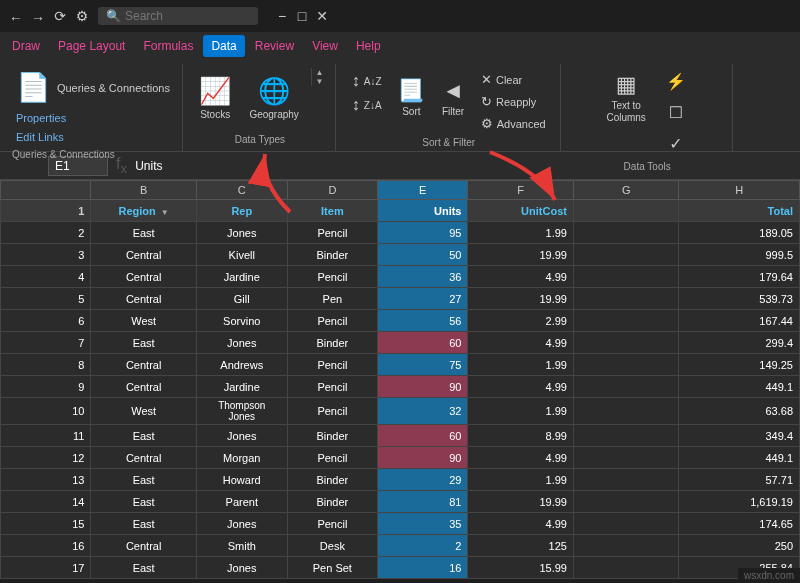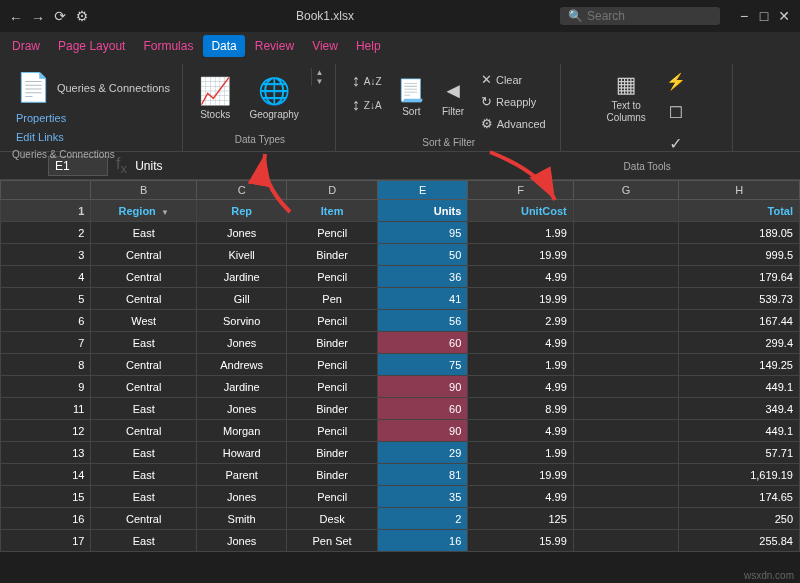--- a/index.html
+++ b/index.html
@@ -189,21 +189,20 @@
 </head>
 <body>
 
 <div class="title-bar">
   <div class="title-bar-controls">
     <div class="tb-btn">←</div>
     <div class="tb-btn">→</div>
     <div class="tb-btn">⟳</div>
     <div class="tb-btn">⚙</div>
   </div>
-  <div class="title-bar-title">Book1.xlsx</div>
   <div class="search-bar">
     <span>🔍</span>
     <input type="text" placeholder="Search" style="">
   </div>
   <div style="display:flex;gap:4px;margin-left:8px;">
     <div class="tb-btn">−</div>
     <div class="tb-btn">□</div>
     <div class="tb-btn">✕</div>
   </div>
 </div>
@@ -393,21 +392,21 @@
         <td class="col-e td-active">36</td>
         <td class="col-f">4.99</td>
         <td class="col-f"></td>
         <td class="col-g">179.64</td>
       </tr>
       <tr>
         <td class="row-num">5</td>
         <td class="col-b">Central</td>
         <td class="col-c">Gill</td>
         <td class="col-d">Pen</td>
-        <td class="col-e td-active">41</td>
+        <td class="col-e td-active">27</td>
         <td class="col-f">19.99</td>
         <td class="col-f"></td>
         <td class="col-g">539.73</td>
       </tr>
       <tr>
         <td class="row-num">6</td>
         <td class="col-b">West</td>
         <td class="col-c">Sorvino</td>
         <td class="col-d">Pencil</td>
         <td class="col-e td-active">56</td>
@@ -439,20 +438,30 @@
         <td class="row-num">9</td>
         <td class="col-b">Central</td>
         <td class="col-c">Jardine</td>
         <td class="col-d">Pencil</td>
         <td class="col-e td-pink" style="color:#fff;">90</td>
         <td class="col-f">4.99</td>
         <td class="col-f"></td>
         <td class="col-g">449.1</td>
       </tr>
       <tr>
+        <td class="row-num">10</td>
+        <td class="col-b">West</td>
+        <td class="col-c" style="font-size:10px;">Thompson<br>Jones</td>
+        <td class="col-d">Pencil</td>
+        <td class="col-e td-active">32</td>
+        <td class="col-f">1.99</td>
+        <td class="col-f"></td>
+        <td class="col-g">63.68</td>
+      </tr>
+      <tr>
         <td class="row-num">11</td>
         <td class="col-b">East</td>
         <td class="col-c">Jones</td>
         <td class="col-d">Binder</td>
         <td class="col-e td-pink" style="color:#fff;">60</td>
         <td class="col-f">8.99</td>
         <td class="col-f"></td>
         <td class="col-g">349.4</td>
       </tr>
       <tr>

